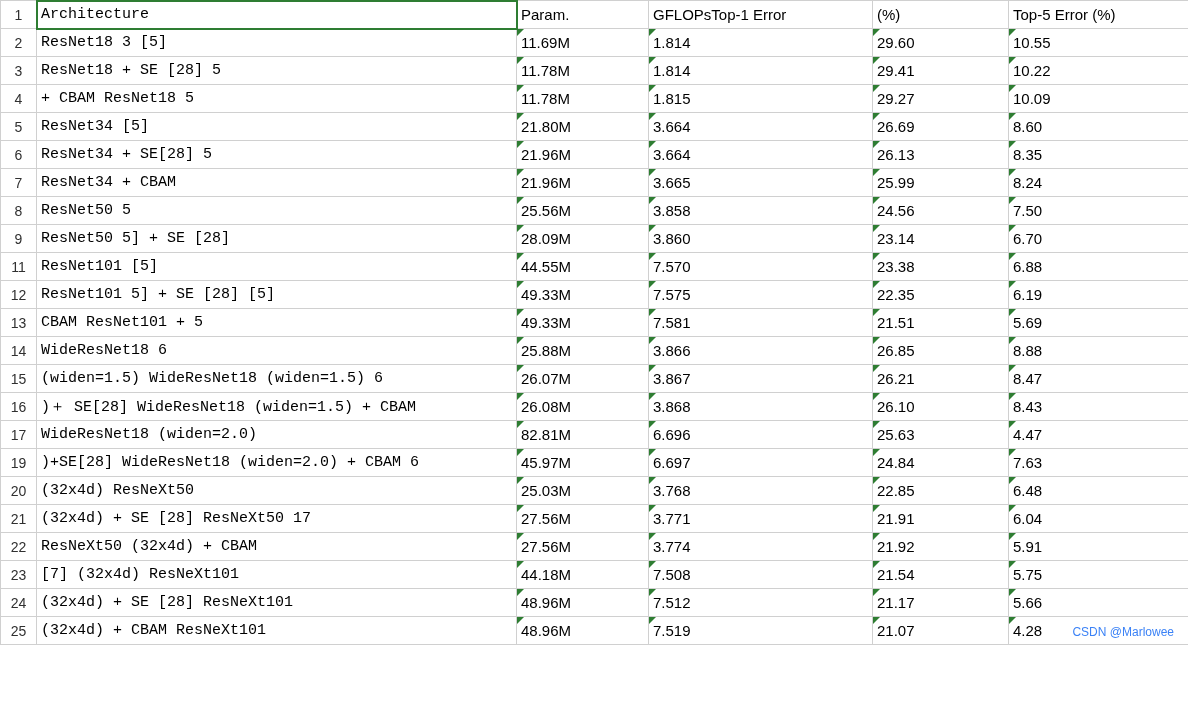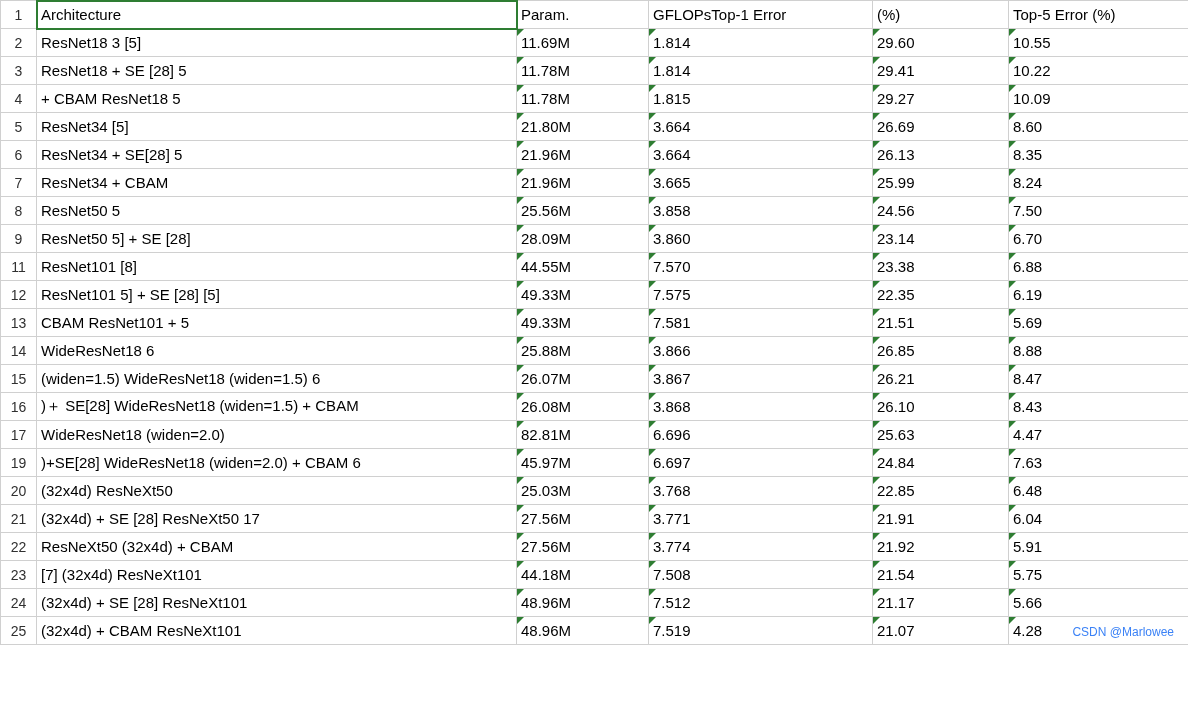--- a/index.html
+++ b/index.html
@@ -28,21 +28,21 @@
   }
   .rowhdr {
     width: 36px;
     text-align: center;
     background: #e8e8e8;
     color: #303030;
     font-family: Arial, sans-serif;
     font-size: 14px;
     user-select: none;
   }
-  .colA { width: 480px; }
+  .colA { width: 480px; font-family: Liberation Mono, monospace; }
   .colB { width: 132px; }
   .colC { width: 224px; }
   .colD { width: 136px; }
   .colE { width: 188px; }
   .active-cell {
     outline: 2px solid #2e7d32;
     outline-offset: -1px;
     z-index: 2;
   }
   .tri {
@@ -138,21 +138,21 @@
         <tr>
           <td class="rowhdr">9</td>
           <td class="colA"><span>ResNet50 5] + SE [28]</span></td>
           <td class="colB"><span class="tri"></span><span>28.09M</span></td>
           <td class="colC"><span class="tri"></span><span>3.860</span></td>
           <td class="colD"><span class="tri"></span><span>23.14</span></td>
           <td class="colE"><span class="tri"></span><span>6.70</span></td>
         </tr>
         <tr>
           <td class="rowhdr">11</td>
-          <td class="colA"><span>ResNet101 [8]</span></td>
+          <td class="colA"><span>ResNet101 [5]</span></td>
           <td class="colB"><span class="tri"></span><span>44.55M</span></td>
           <td class="colC"><span class="tri"></span><span>7.570</span></td>
           <td class="colD"><span class="tri"></span><span>23.38</span></td>
           <td class="colE"><span class="tri"></span><span>6.88</span></td>
         </tr>
         <tr>
           <td class="rowhdr">12</td>
           <td class="colA"><span>ResNet101 5] + SE [28] [5]</span></td>
           <td class="colB"><span class="tri"></span><span>49.33M</span></td>
           <td class="colC"><span class="tri"></span><span>7.575</span></td>

